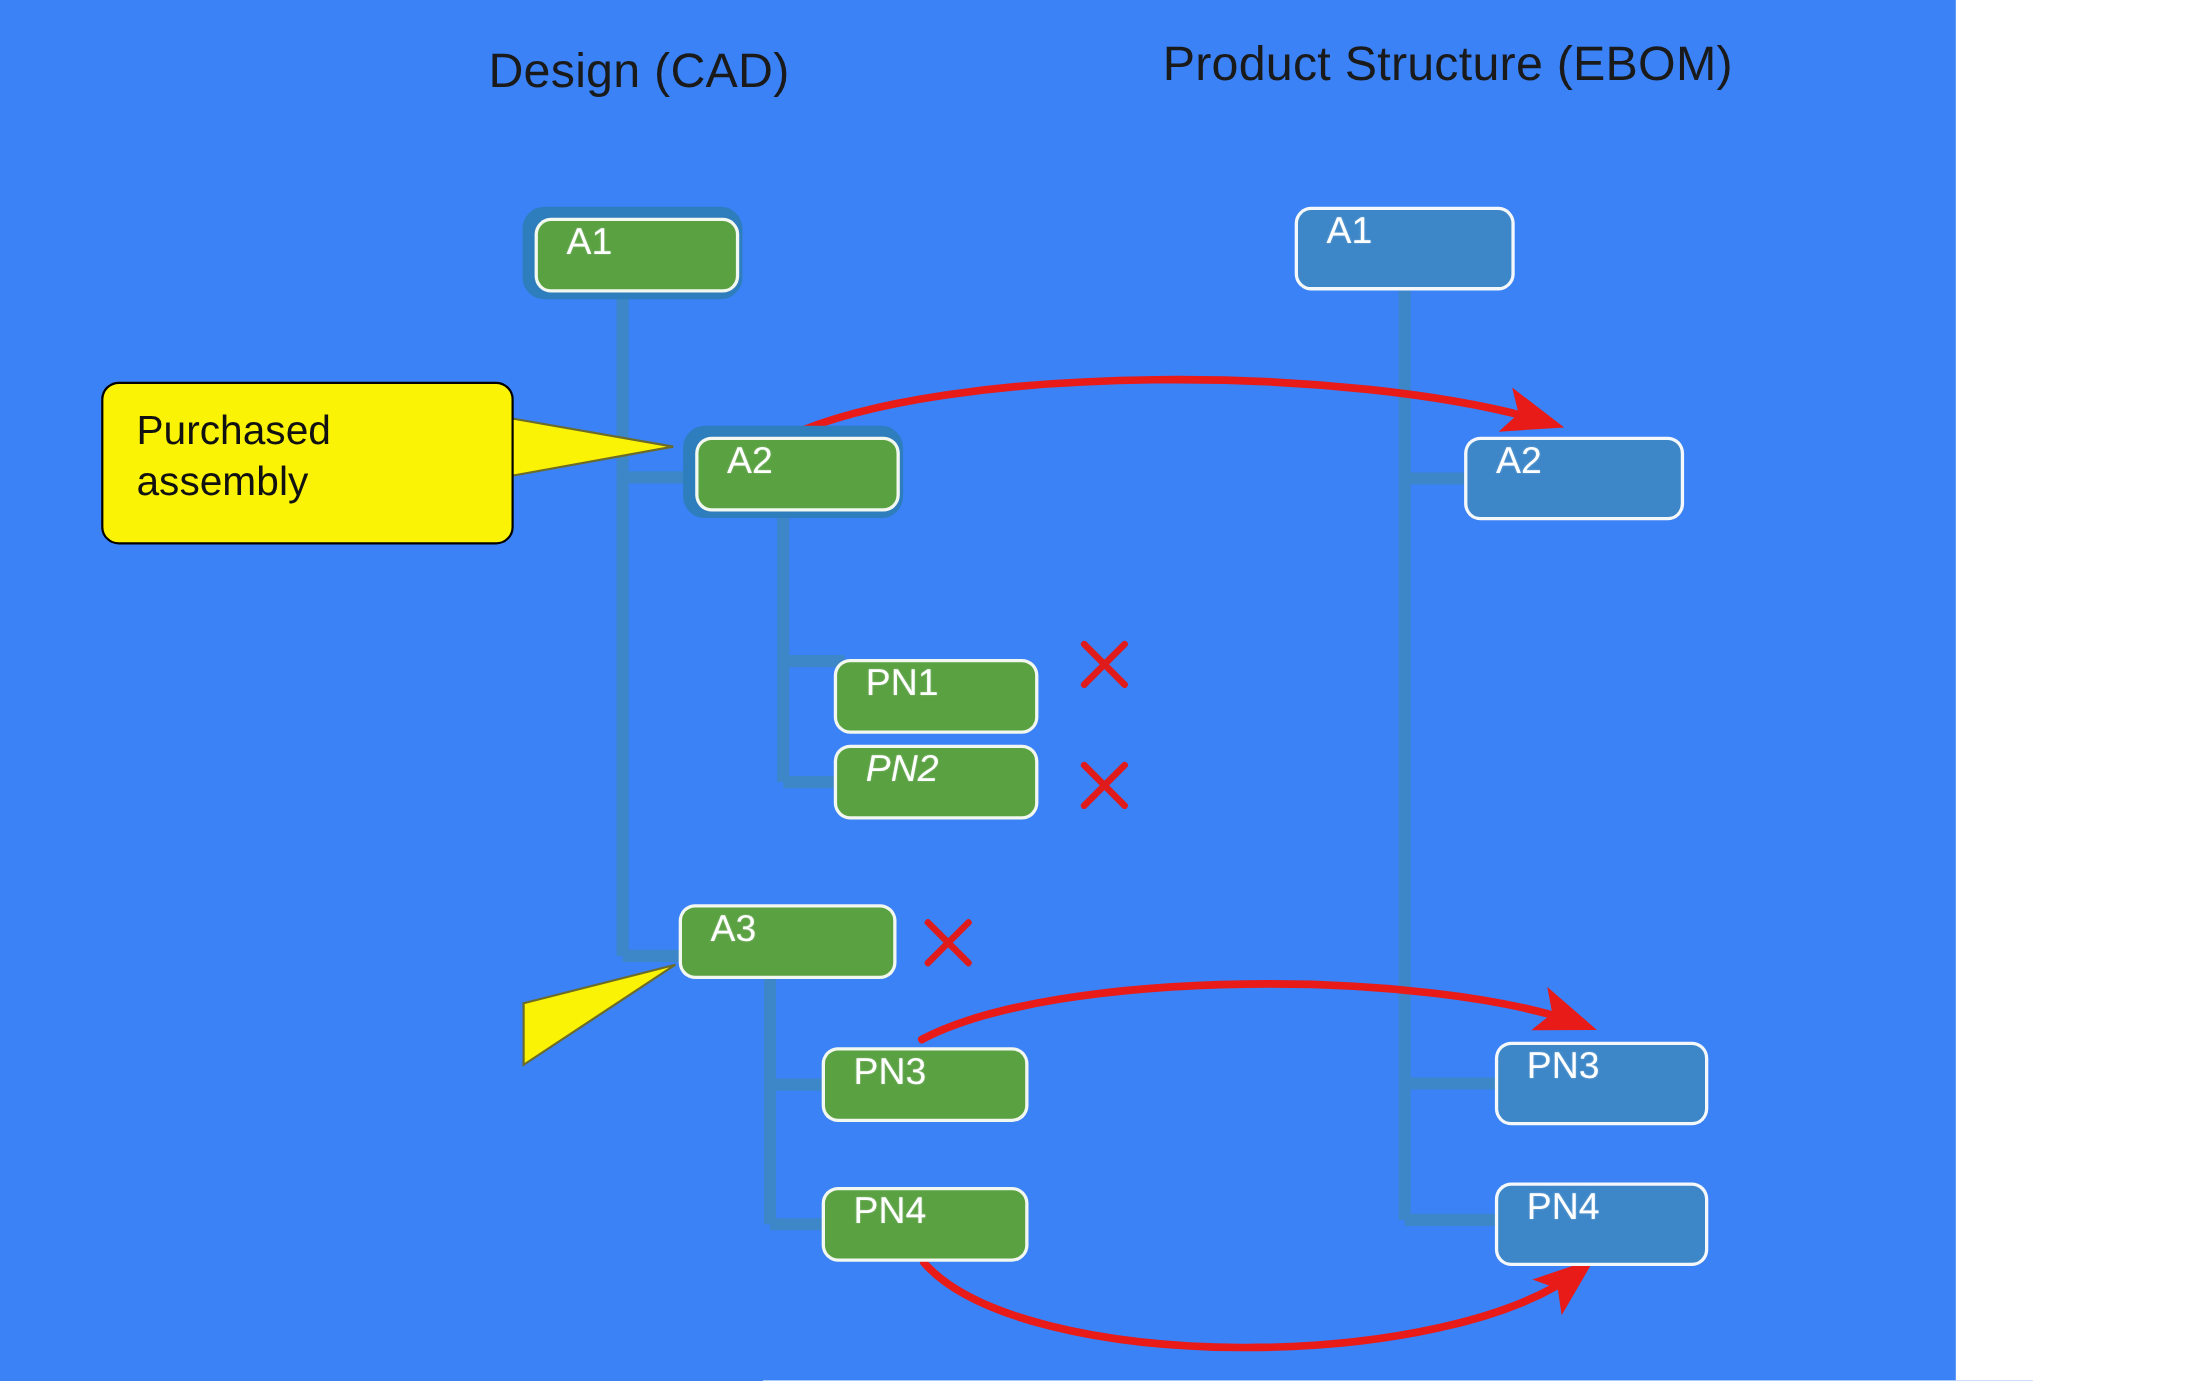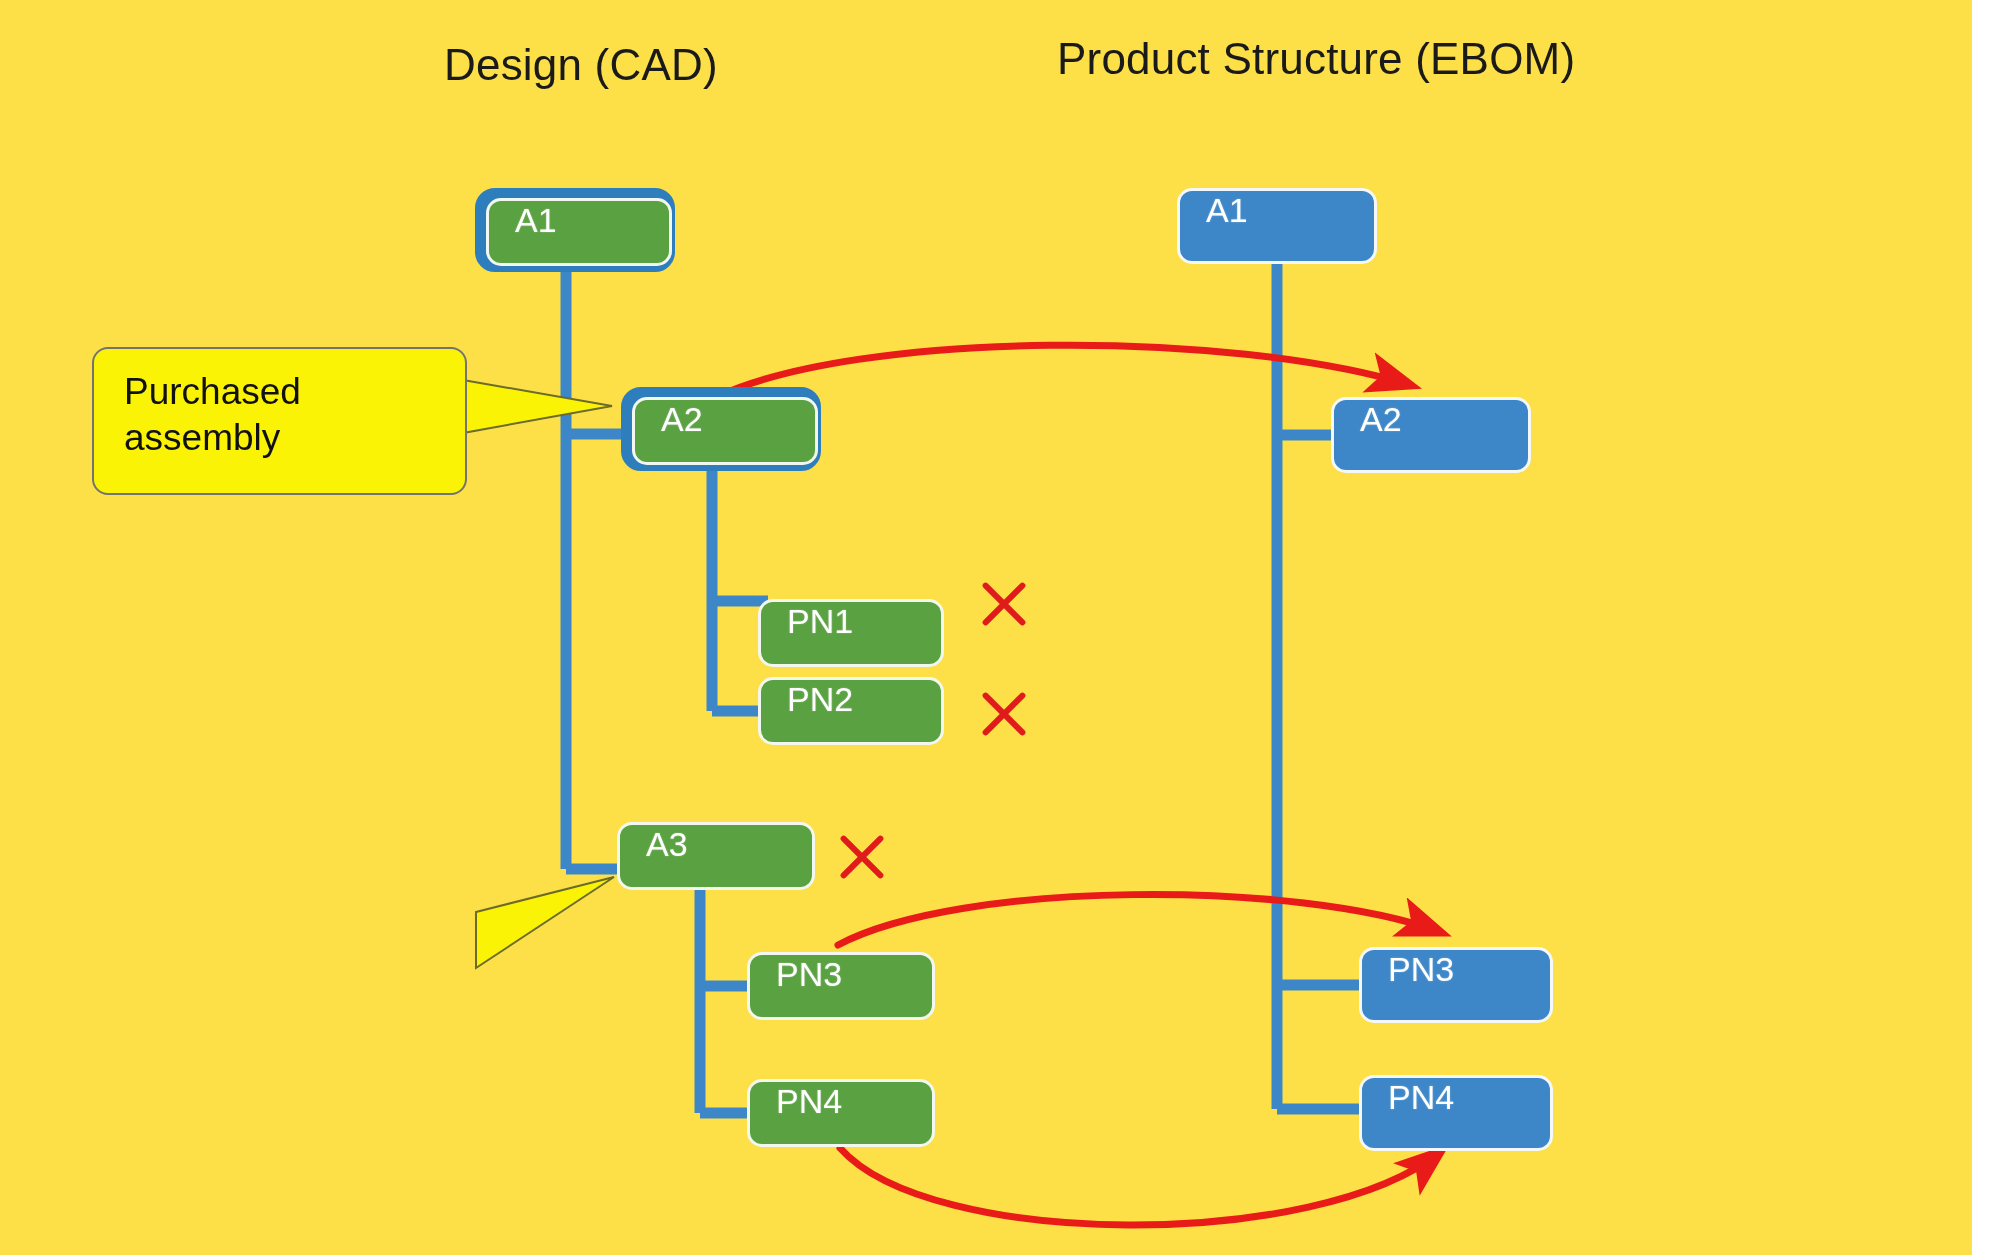--- a/index.html
+++ b/index.html
@@ -2,23 +2,23 @@
 <html><head>
 <meta charset="utf-8">
 <style>
   html, body {
     margin: 0;
     padding: 0;
     background: #ffffff;
   }
   #stage {
     position: relative;
-    width: 1972px;
+    width: 1778px;
     height: 1255px;
-    background: #fde047;
+    background: #3b82f6;
     font-family: "Liberation Sans", sans-serif;
     overflow: hidden;
   }
   #svg-layer {
     position: absolute;
     left: 0;
     top: 0;
     width: 1999px;
     height: 1255px;
     pointer-events: none;
@@ -64,21 +64,21 @@
     border-radius: 20px;
     background: #2e7ebd;
     z-index: 5;
   }
 
   
   .callout {
     position: absolute;
     box-sizing: border-box;
     background: #fbf305;
-    border: 2px solid #737373;
+    border: 2px solid #000000;
     border-radius: 16px;
     color: #111111;
     font-size: 37px;
     line-height: 1.24;
     padding: 20px 22px 18px 30px;
     z-index: 8;
   }
   .callout div { white-space: nowrap; }
 
   
@@ -168,21 +168,21 @@
   </div>
 
   <div class="node green" style="left:635px; top:400px; width:180px; height:62px;">
     <span>A2</span>
   </div>
 
   <div class="node green" style="left:761px; top:602px; width:180px; height:62px;">
     <span>PN1</span>
   </div>
 
-  <div class="node green" style="left:761px; top:680px; width:180px; height:62px;">
+  <div class="node green" style="left:761px; top:680px; width:180px; height:62px;font-style:italic;">
     <span>PN2</span>
   </div>
 
   <div class="node green" style="left:620px; top:825px; width:192px; height:62px;">
     <span>A3</span>
   </div>
 
   <div class="node green" style="left:750px; top:955px; width:182px; height:62px;">
     <span>PN3</span>
   </div>

